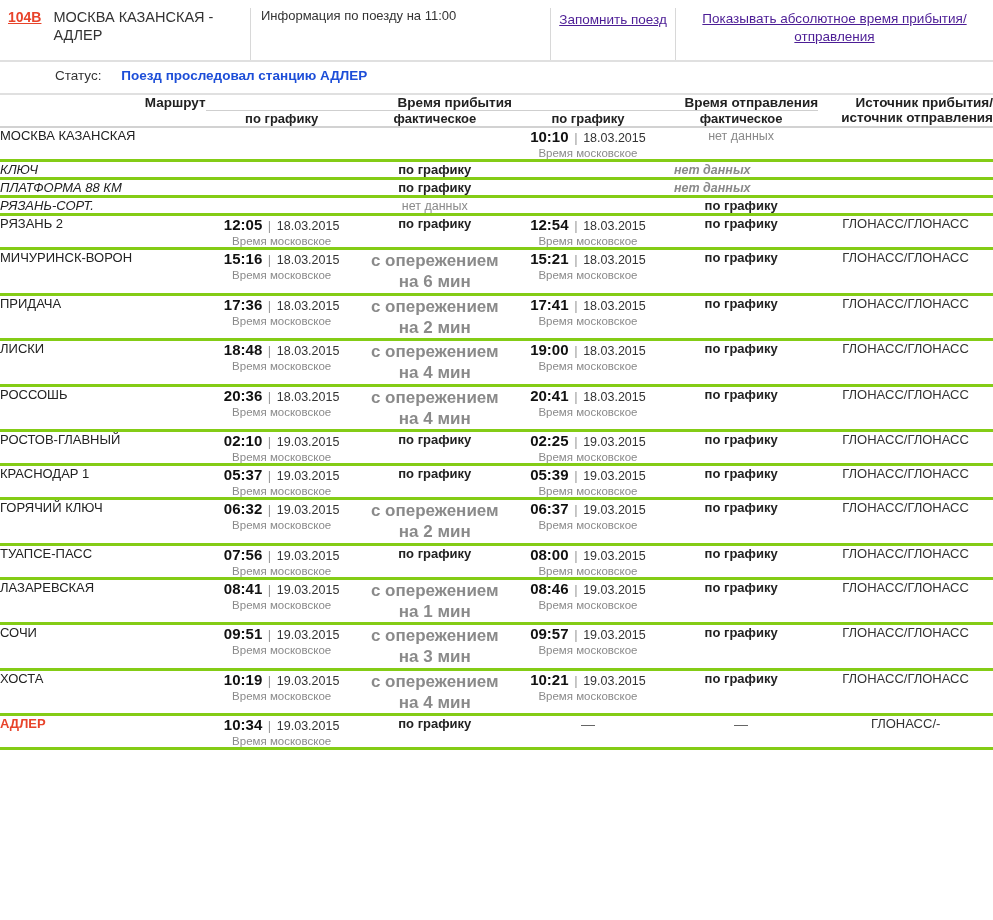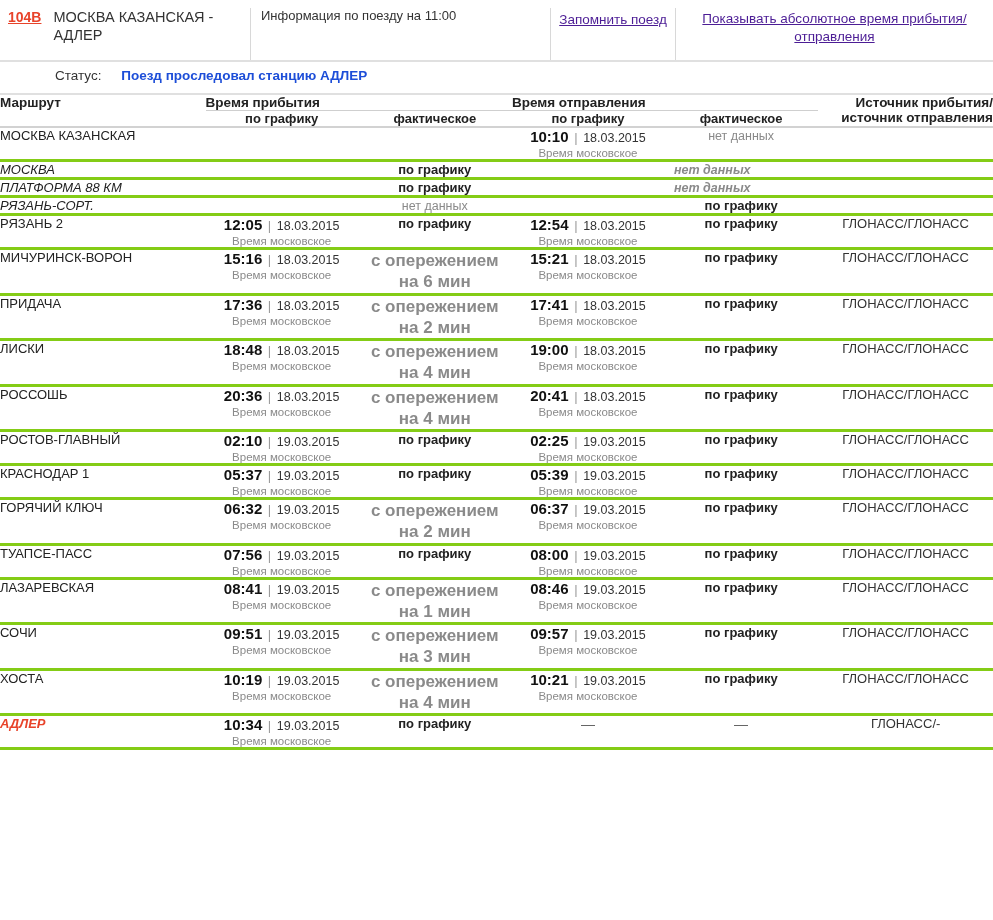--- a/index.html
+++ b/index.html
@@ -82,21 +82,21 @@
   table.sched {
     width: 993px;
     border-collapse: collapse;
     font-size: 13px;
   }
   table.sched th, table.sched td {
     padding: 0;
     vertical-align: top;
   }
   .th-top {
-    text-align: left;
+    text-align: right;
     font-weight: bold;
     font-size: 13.5px;
     color: #222;
     padding: 10px 4px 6px 4px;
   }
   .th-top.route { width: 200px; }
   .th-underline {
     border-bottom: 1px solid #cfcfcf;
   }
   .th-sub {
@@ -119,21 +119,21 @@
   tbody tr td { padding: 8px 6px 9px 6px; }
 
   td.route {
     width: 200px;
     padding-left: 8px;
     font-size: 13px;
     color: #222;
     white-space: nowrap;
   }
   td.route.italic { font-style: italic; }
-  td.route.final { color: #e8432a; font-weight: bold; font-style: italic; }
+  td.route.final { color: #e8432a; font-weight: bold; }
 
   .cell-time { text-align: center; width: 148px; }
   .cell-fact { text-align: center; width: 150px; }
   .cell-src  { text-align: center; width: 170px; }
 
   .t-main {
     font-size: 15px;
     font-weight: bold;
     color: #111;
   }
@@ -216,21 +216,21 @@
     <tbody id="rows-body">
         <tr>
           <td class="route">МОСКВА КАЗАНСКАЯ</td>
           <td class="cell-time">&nbsp;</td>
           <td class="cell-fact">&nbsp;</td>
           <td class="cell-time"><span class="t-main">10:10</span><span class="t-sep"> | </span><span class="t-date">18.03.2015</span><span class="t-zone">Время московское</span></td>
           <td class="cell-fact"><span class="fact-nodata-plain">нет данных</span></td>
           <td class="cell-src">&nbsp;</td>
         </tr>
         <tr>
-          <td class="route italic">МОСКВА</td>
+          <td class="route italic">КЛЮЧ</td>
           <td class="cell-time">&nbsp;</td>
           <td class="cell-fact"><span class="fact-ok">по графику</span></td>
           <td class="cell-time">&nbsp;</td>
           <td class="cell-fact left-pad"><span class="fact-none">нет данных</span></td>
           <td class="cell-src">&nbsp;</td>
         </tr>
         <tr>
           <td class="route italic">ПЛАТФОРМА 88 КМ</td>
           <td class="cell-time">&nbsp;</td>
           <td class="cell-fact"><span class="fact-ok">по графику</span></td>

